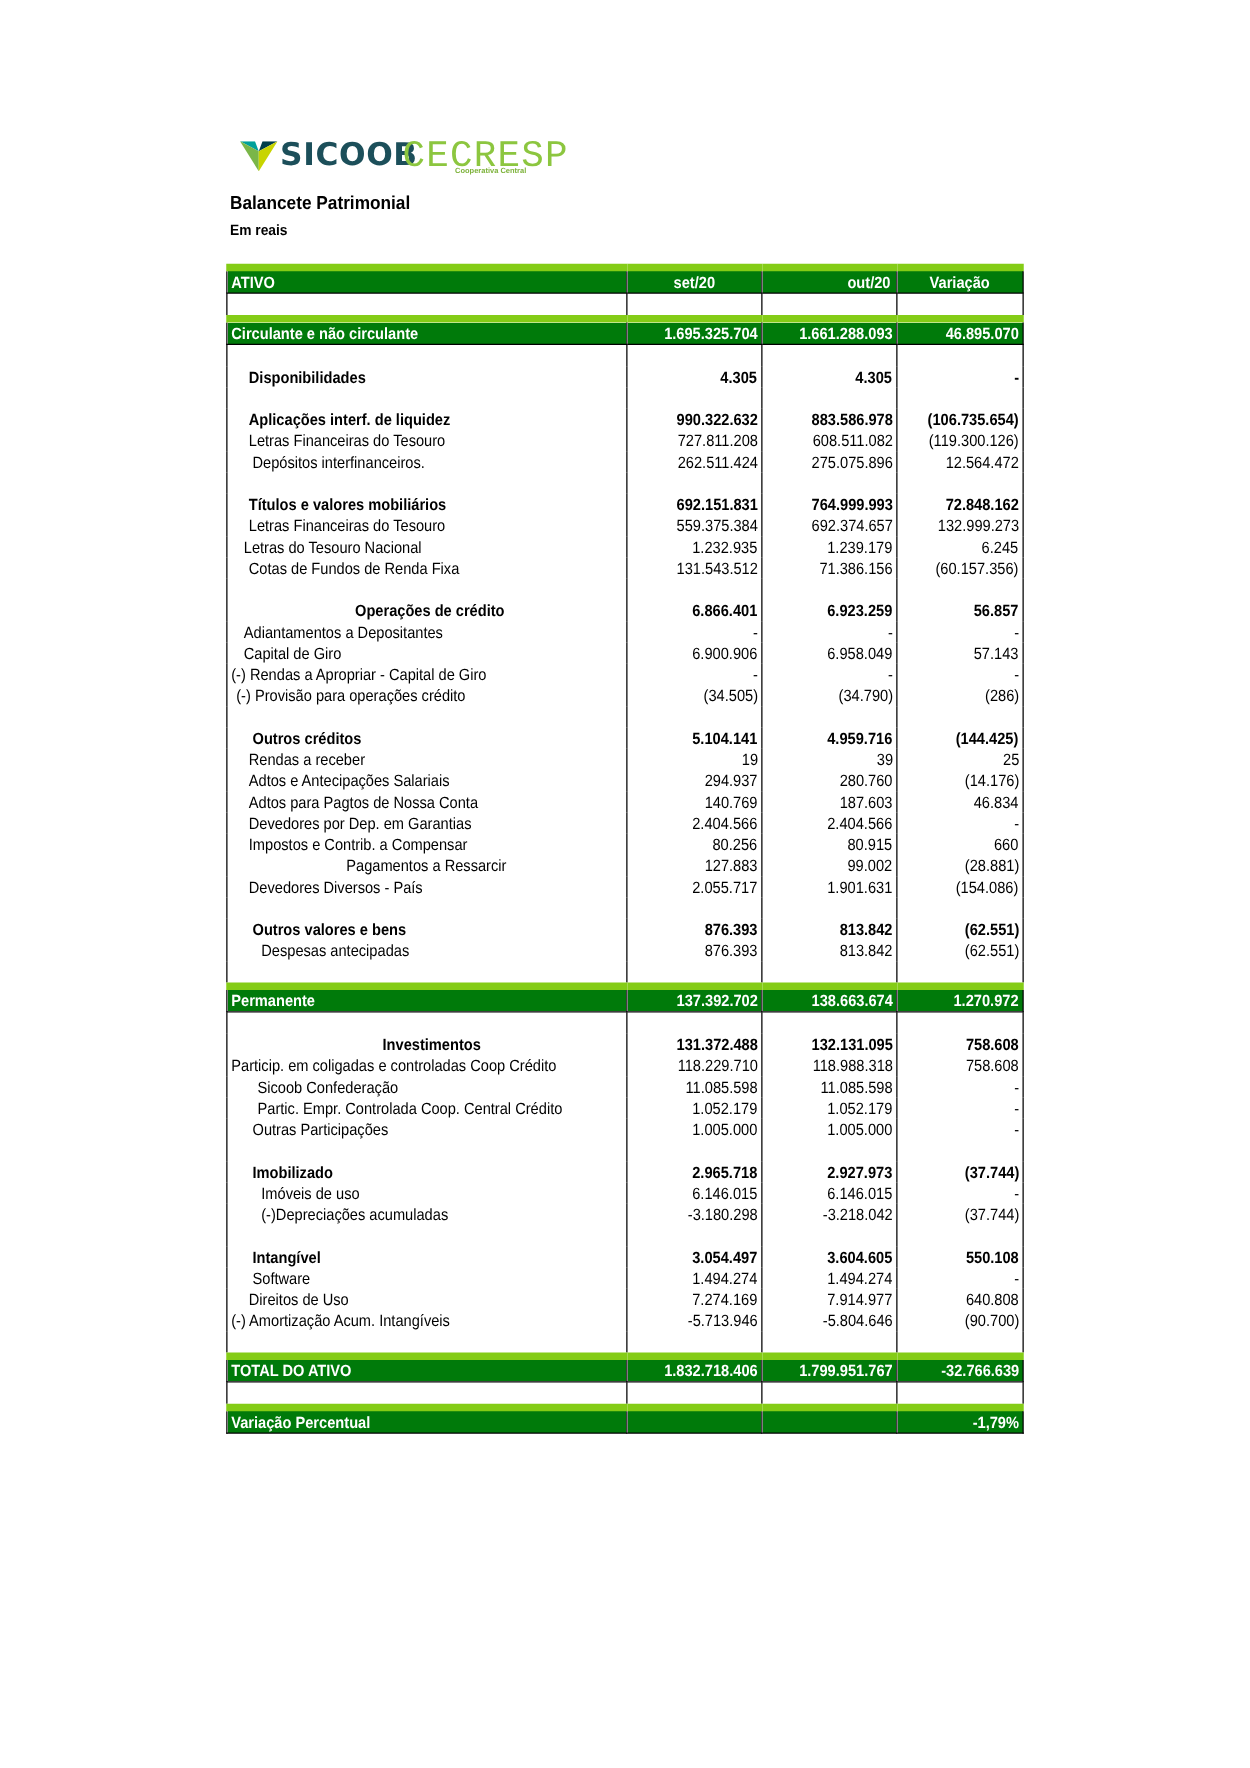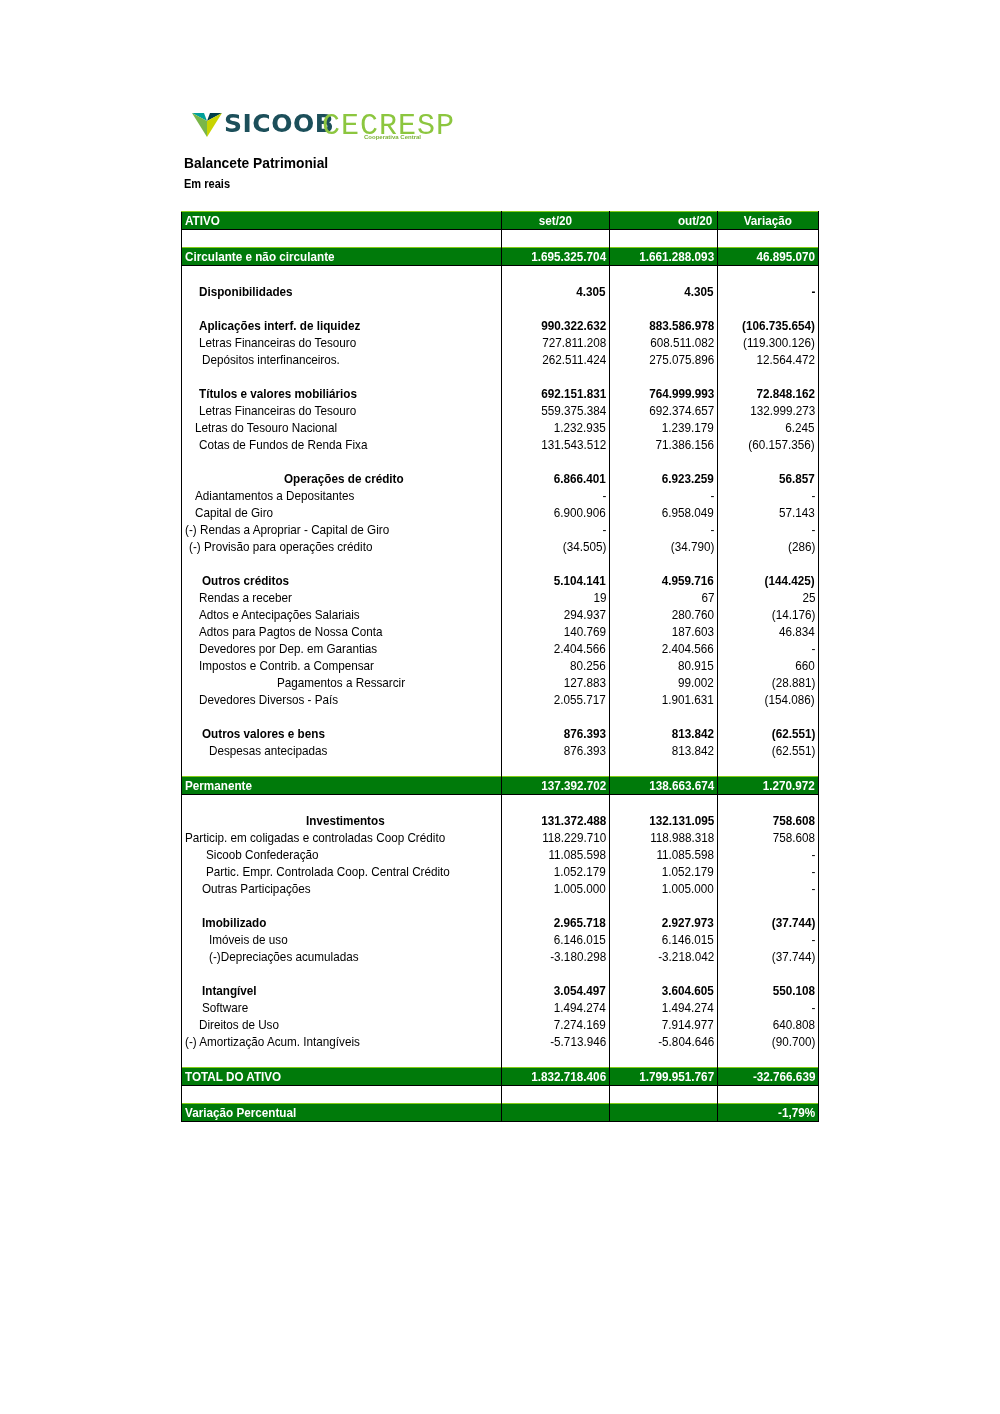--- a/index.html
+++ b/index.html
@@ -15,21 +15,21 @@
   table.bal { position:absolute; left:181px; top:211px; width:637px; border-collapse:collapse; table-layout:fixed; font-size:13px; }
   table.bal col.c0 { width:320px; }
   table.bal col.c1 { width:108px; }
   table.bal col.c2 { width:108px; }
   table.bal col.c3 { width:101px; }
   table.bal td { height:17px; padding:0 3px; border-left:1px solid #000; border-right:1px solid #000; white-space:nowrap; overflow:hidden; line-height:17px; }
   table.bal td.num { text-align:right; }
   table.bal td span.t { display:inline-block; transform:scaleX(0.9); }
   table.bal td.num span.t { transform-origin:right; }
   table.bal td.lbl span.t { transform-origin:left; }
-  tr.green td { background:#007a0a; color:#fff; font-weight:bold; border-top:1px solid #84cc16; border-bottom:1px solid #000; }
+  tr.green td { background:#007a0a; color:#fff; font-weight:bold; border-top:6px solid #84cc16; border-bottom:1px solid #000; }
   tr.blank td { height:17px; }
   tr.bold td { font-weight:bold; }
   tr.last td { border-bottom:1px solid #000; }
 </style>
 </head>
 <body>
 
 <div class="logo">
   <svg class="mark" viewBox="0 0 30 24">
     <polygon points="0,0 12,0 15,8" fill="#00a09a"></polygon>
@@ -183,21 +183,21 @@
       </tr>
       <tr class="bold">
         <td class="lbl" style="padding-left: 20px;"><span class="t">Outros créditos</span></td>
         <td class="num"><span class="t">5.104.141</span></td>
         <td class="num"><span class="t">4.959.716</span></td>
         <td class="num"><span class="t">(144.425)</span></td>
       </tr>
       <tr class="item">
         <td class="lbl" style="padding-left: 17px;"><span class="t">Rendas a receber</span></td>
         <td class="num"><span class="t">19</span></td>
-        <td class="num"><span class="t">67</span></td>
+        <td class="num"><span class="t">39</span></td>
         <td class="num"><span class="t">25</span></td>
       </tr>
       <tr class="item">
         <td class="lbl" style="padding-left: 17px;"><span class="t">Adtos e Antecipações Salariais</span></td>
         <td class="num"><span class="t">294.937</span></td>
         <td class="num"><span class="t">280.760</span></td>
         <td class="num"><span class="t">(14.176)</span></td>
       </tr>
       <tr class="item">
         <td class="lbl" style="padding-left: 17px;"><span class="t">Adtos para Pagtos de Nossa Conta</span></td>

